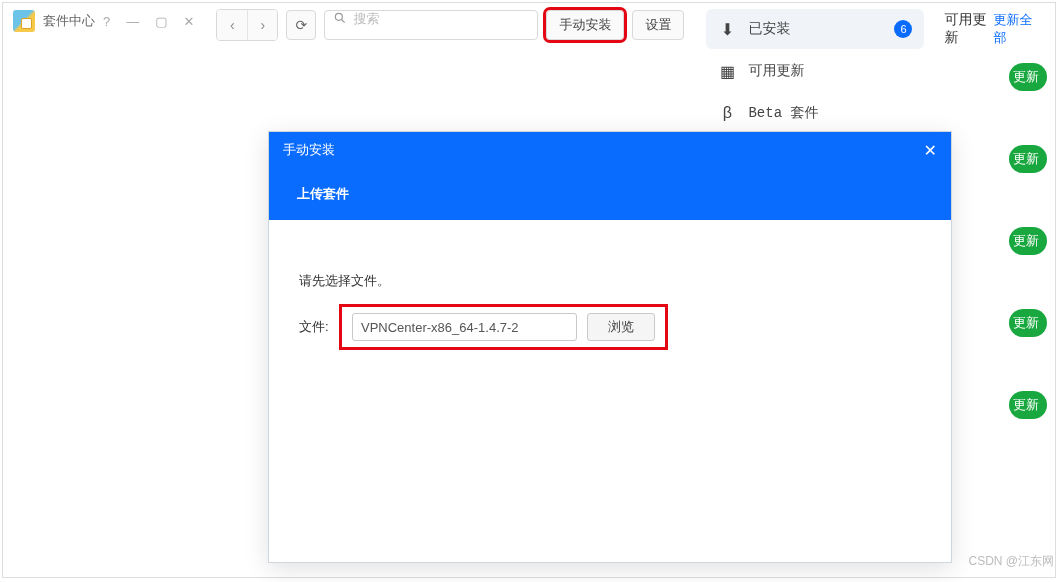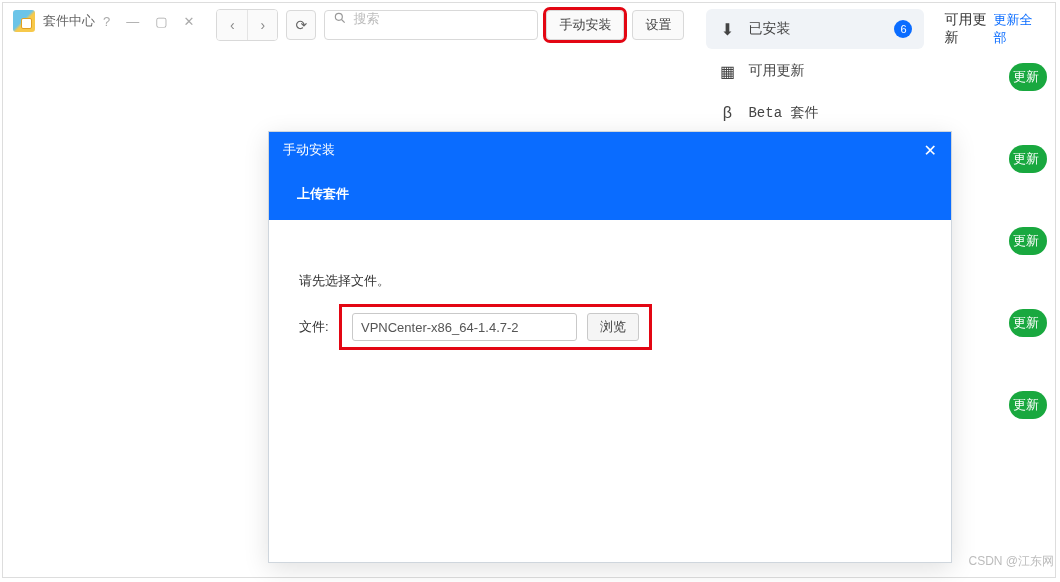--- a/index.html
+++ b/index.html
@@ -116,21 +116,21 @@
   .file-row { display:flex; align-items:center; }
   .file-label { width:40px; }
   .file-box-outer {
     border:3px solid #e30613; padding:6px 10px; display:flex; align-items:center; gap:10px;
   }
   .file-input {
     width:225px; height:28px; border:1px solid #c9c9c9; border-radius:3px;
     padding:0 8px; font-size:13px; color:#555; background:#fff;
   }
   .browse-btn {
-    height:28px; padding:0 12px; border:1px solid #c9c9c9; border-radius:3px;
+    height:28px; padding:0 20px; border:1px solid #c9c9c9; border-radius:3px;
     background:#f5f5f5; font-size:13px; color:#444;
   }
   .watermark {
     position:absolute; right:6px; bottom:12px; color:#bcbcbc; font-size:12px;
   }
 </style>
 </head>
 <body>
 
 <div class="window">

